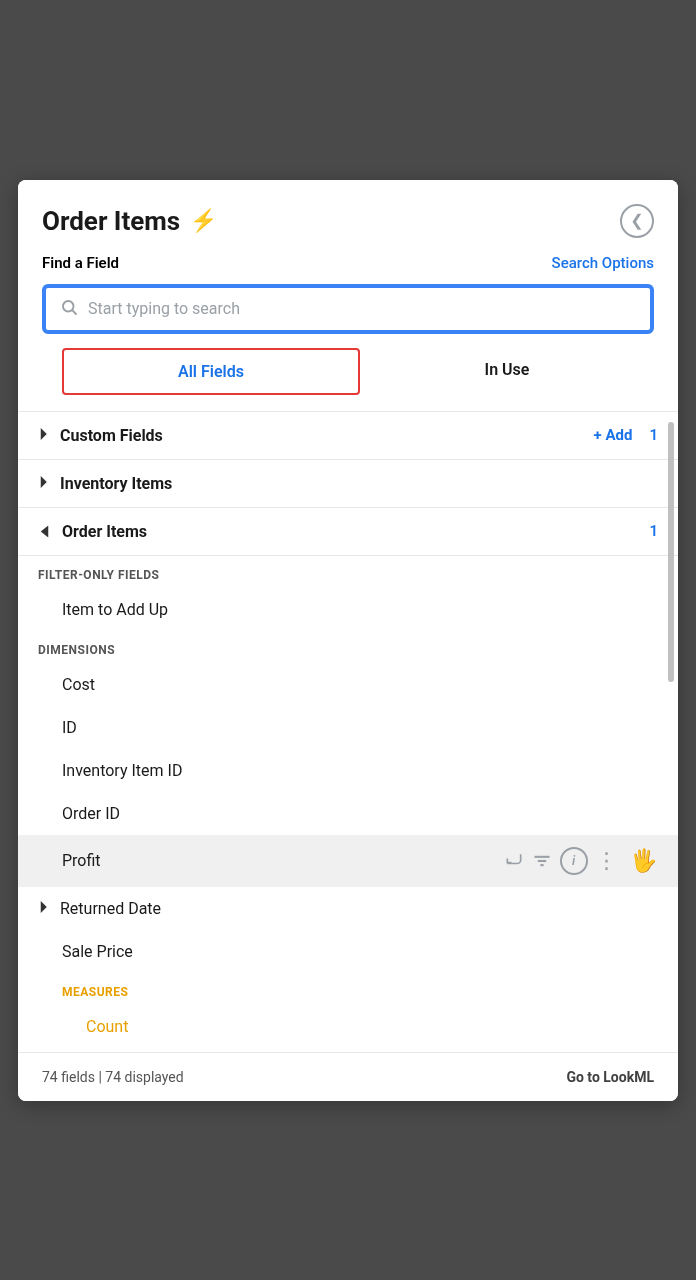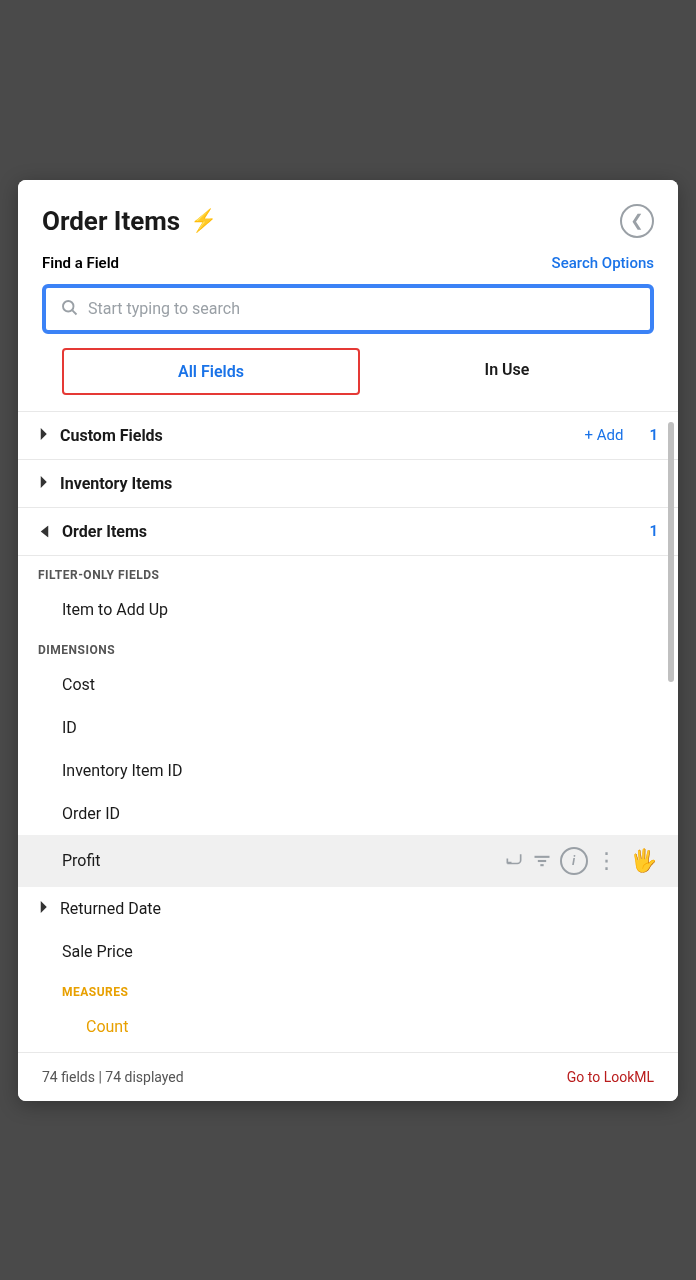--- a/index.html
+++ b/index.html
@@ -138,22 +138,22 @@
     .chevron-down { transform: rotate(90deg); }
     .section-label {
       font-size: 16px;
       font-weight: 700;
       color: #1a1a1a;
       flex: 1;
     }
     .section-add {
       color: #1a73e8;
       font-size: 15px;
-      font-weight: 400;
-      margin-right: 26px;
+      font-weight: 700;
+      margin-right: 17px;
       cursor: pointer;
     }
     .section-count {
       color: #1a73e8;
       font-size: 15px;
       font-weight: 600;
     }
     .subsection-label {
       font-size: 12px;
       font-weight: 700;
@@ -222,23 +222,23 @@
       background: #fff;
       border-top: 1px solid #e8e8e8;
       display: flex;
       justify-content: space-between;
     }
     .footer-count {
       font-size: 14px;
       color: #555;
     }
     .footer-link {
-      color: #b91c1c;
+      color: #404040;
       font-size: 14px;
-      font-weight: 400;
+      font-weight: 700;
       cursor: pointer;
       text-decoration: none;
     }
     .content-wrapper {
       position: relative;
     }
   </style>
 </head>
 <body>
 

